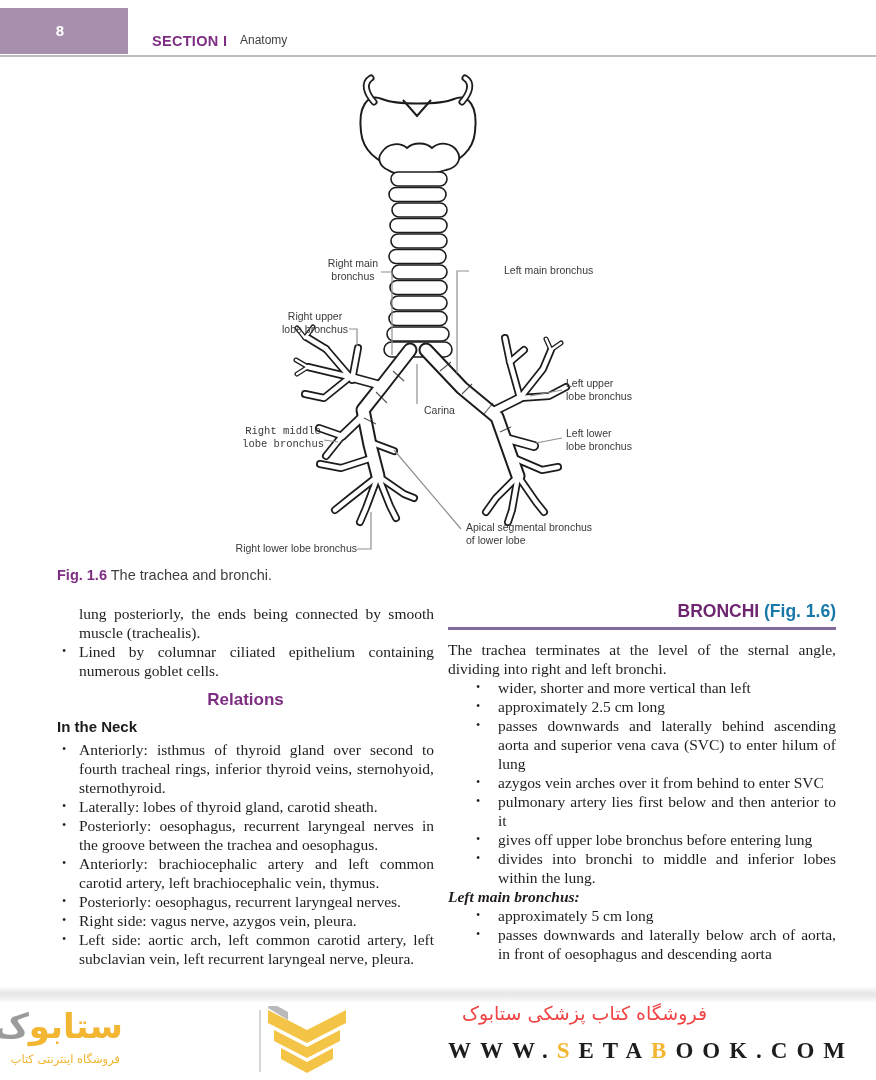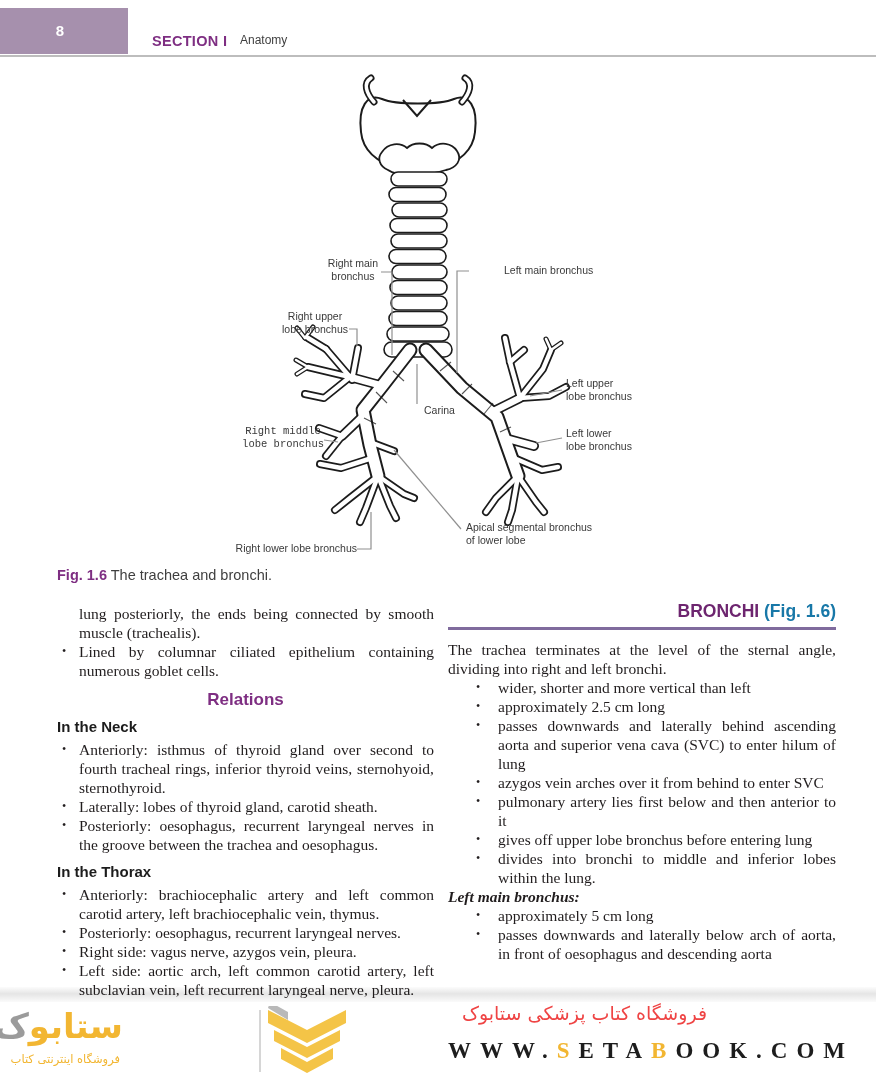--- a/index.html
+++ b/index.html
@@ -251,21 +251,20 @@
       <span class="btxt">Anteriorly: isthmus of thyroid gland over second to fourth tracheal rings, inferior thyroid veins, sternohyoid, sternothyroid.</span>
     </div>
     <div class="bullet">
       <span class="dot">•</span>
       <span class="btxt">Laterally: lobes of thyroid gland, carotid sheath.</span>
     </div>
     <div class="bullet">
       <span class="dot">•</span>
       <span class="btxt">Posteriorly: oesophagus, recurrent laryngeal nerves in the groove between the trachea and oesophagus.</span>
     </div>
-    <div class="h-black">In the Thorax</div>
     <div class="bullet">
       <span class="dot">•</span>
       <span class="btxt">Anteriorly: brachiocephalic artery and left common carotid artery, left brachiocephalic vein, thymus.</span>
     </div>
     <div class="bullet">
       <span class="dot">•</span>
       <span class="btxt">Posteriorly: oesophagus, recurrent laryngeal nerves.</span>
     </div>
     <div class="bullet">
       <span class="dot">•</span>

